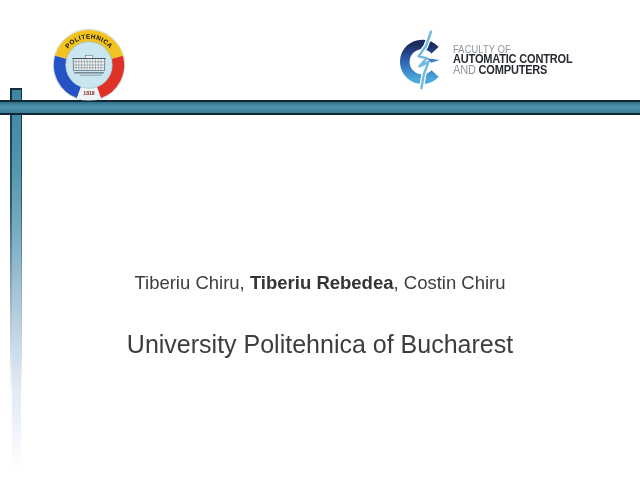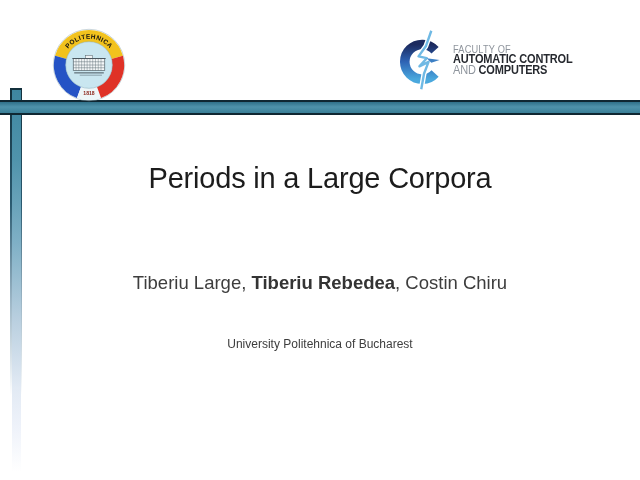--- a/index.html
+++ b/index.html
@@ -43,21 +43,21 @@
     text-align: center; font-size: 29px; line-height: 42px;
     color: #1c1c1c; letter-spacing: -0.2px;
   }
   .authors {
     position: absolute; top: 272px; left: 30px; right: 30px; z-index: 3;
     text-align: center; font-size: 18.5px; color: #3d3d3d;
   }
   .authors b { color: #343434; }
   .affiliation {
     position: absolute; top: 331px; left: 30px; right: 30px; z-index: 3;
-    text-align: center; font-size: 12px; line-height: 27px; color: #3d3d3d;
+    text-align: center; font-size: 25px; line-height: 27px; color: #3d3d3d;
   }
 
   
   .seal { position: absolute; left: 52px; top: 28px; width: 74px; height: 74px; z-index: 3; }
 
   .faculty { position: absolute; left: 398px; top: 28px; z-index: 3; display: flex; }
   .faculty .mark { width: 52px; height: 64px; flex: 0 0 auto; }
   .faculty .ftext {
     margin-left: 3px; padding-top: 16px;
     transform: scaleX(0.88); transform-origin: left top;
@@ -126,22 +126,21 @@
       <path d="M 31 33 L 45 35 L 36 38 Z" fill="#3c7fc4"></path>
     </svg>
     <div class="ftext">
       <div class="f1">FACULTY OF</div>
       <div class="f2">AUTOMATIC CONTROL</div>
       <div class="f3"><span>AND </span><b>COMPUTERS</b></div>
     </div>
   </div>
 
   <div class="title">
-    <div>Periods in a Large Corpora</div>
   </div>
 
-  <div class="authors"><span>Tiberiu Large, </span><b>Tiberiu Rebedea</b><span>, Costin Chiru</span></div>
+  <div class="authors"><span>Tiberiu Chiru, </span><b>Tiberiu Rebedea</b><span>, Costin Chiru</span></div>
 
   <div class="affiliation">
     <div>University Politehnica of Bucharest</div>
   </div>
 
 </div>
 
 </body></html>

